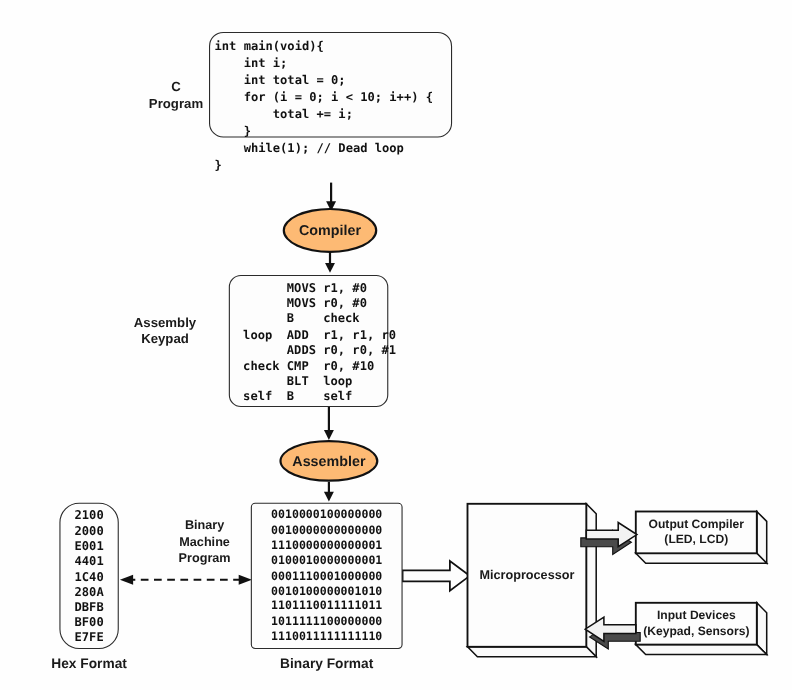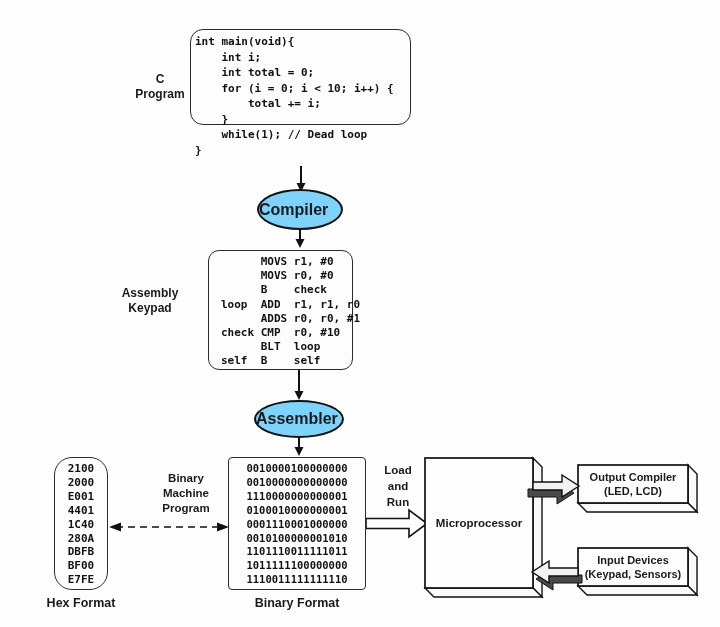--- a/index.html
+++ b/index.html
@@ -10,23 +10,23 @@
   svg.overlay{position:absolute;left:0;top:0;width:720px;height:627px;}
   .codebox{
     position:absolute;border:1.8px solid #2b2b2b;border-radius:13px;background:#fdfdfd;
     box-sizing:border-box;
   }
   .code{
     font-family:"DejaVu Sans Mono",monospace;font-size:11px;line-height:15.5px;
     font-weight:600;white-space:pre;color:#111;
   }
   .ellipse{
-    position:absolute;border:2.6px solid #111;border-radius:50%;background:#7dd3fc;
-    display:flex;align-items:center;
-    font-weight:bold;font-size:16px;box-sizing:border-box;
+    position:absolute;border:2.6px solid #111;border-radius:50%;background:#fdba74;
+    display:flex;align-items:center;justify-content:center;
+    font-weight:bold;font-size:13px;box-sizing:border-box;
   }
   .lbl{
     position:absolute;font-weight:bold;font-size:12px;line-height:15px;
     text-align:center;white-space:pre;color:#1a1a1a;
   }
   .caption{position:absolute;font-weight:bold;font-size:12.5px;text-align:center;}
   .numcol{
     font-family:"DejaVu Sans Mono",monospace;font-weight:bold;color:#111;
     white-space:pre;text-align:center;
   }
@@ -156,23 +156,20 @@
 1101110011111011
 1011111100000000
 1110011111111110</div>
   </div>
   <div class="caption" style="left:237px;top:596px;width:120px;">Binary Format</div>
 
   <div class="lbl" style="left:136px;top:471px;width:100px;font-size:11.5px;">Binary
 Machine
 Program</div>
 
-  <div class="lbl" style="left:372px;top:462px;width:52px;font-size:11.5px;line-height:16px;">Load
-and
-Run</div>
 
   <div class="facelabel" style="left:425px;top:458px;width:108px;height:130px;font-size:11.5px;">Microprocessor</div>
 
   <div class="facelabel" style="left:578px;top:465px;width:110px;height:38px;font-size:11px;line-height:14px;">Output Compiler
 (LED, LCD)</div>
 
   <div class="facelabel" style="left:578px;top:548px;width:110px;height:38px;font-size:11px;line-height:14px;">Input Devices
 (Keypad, Sensors)</div>
 
 </div>

